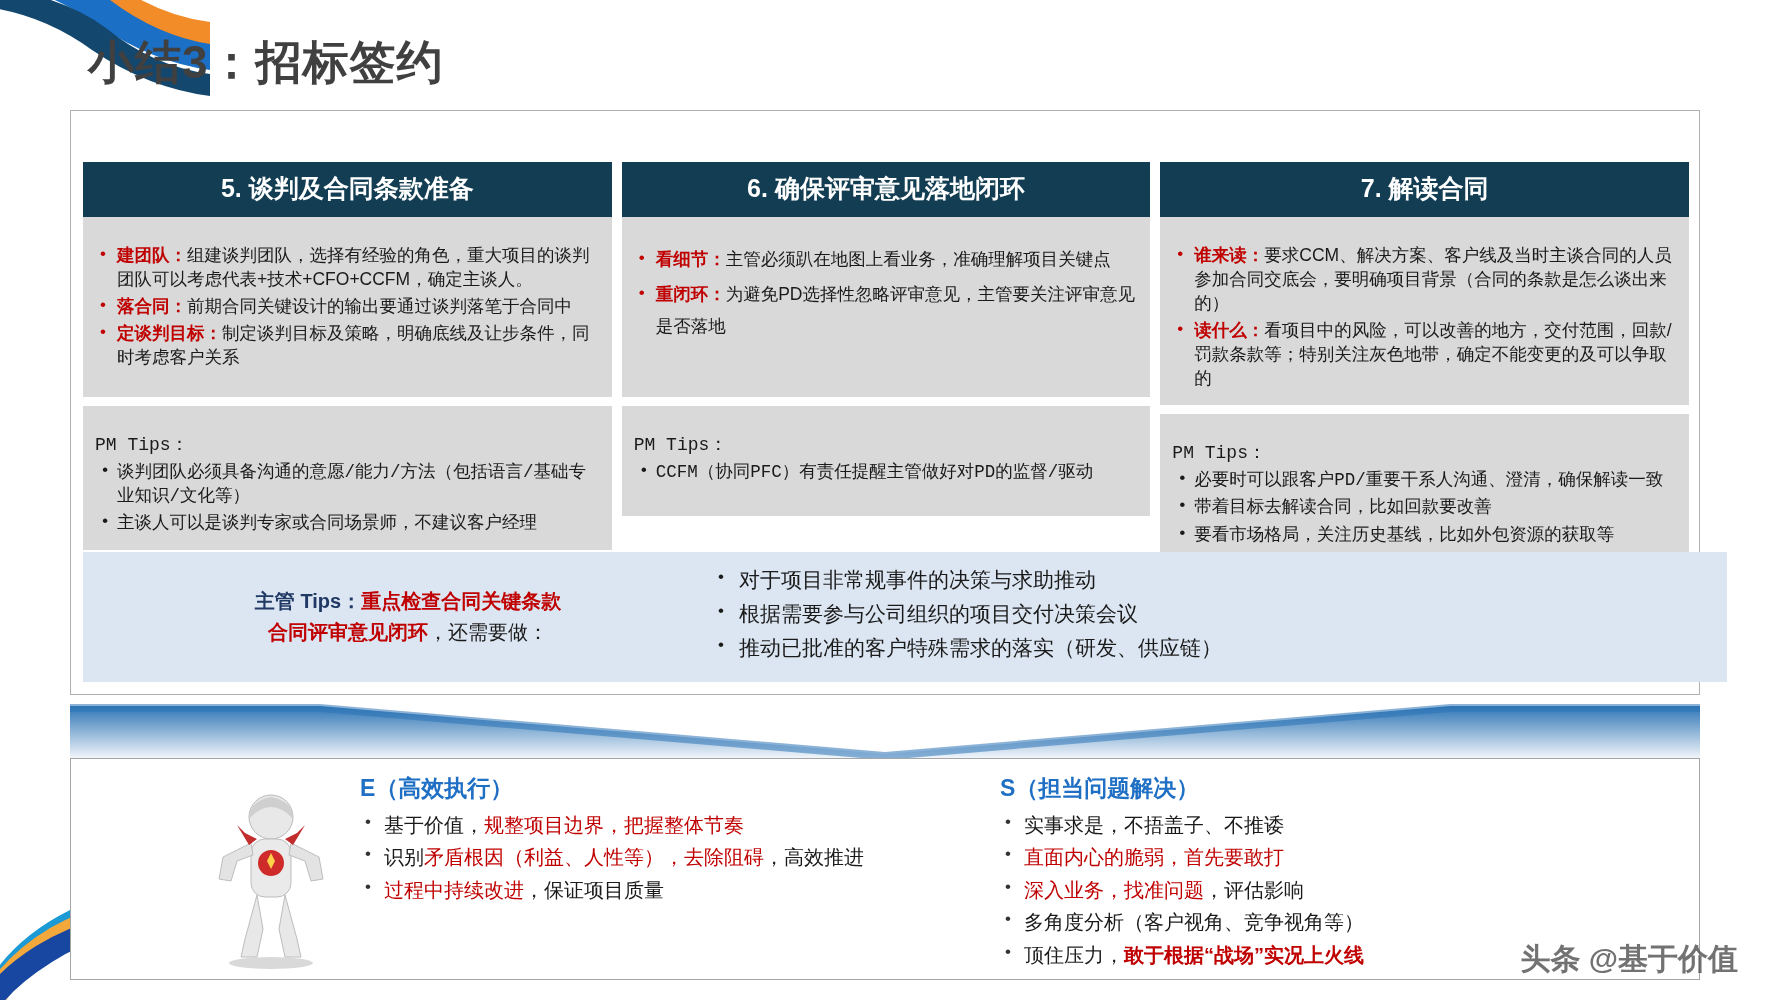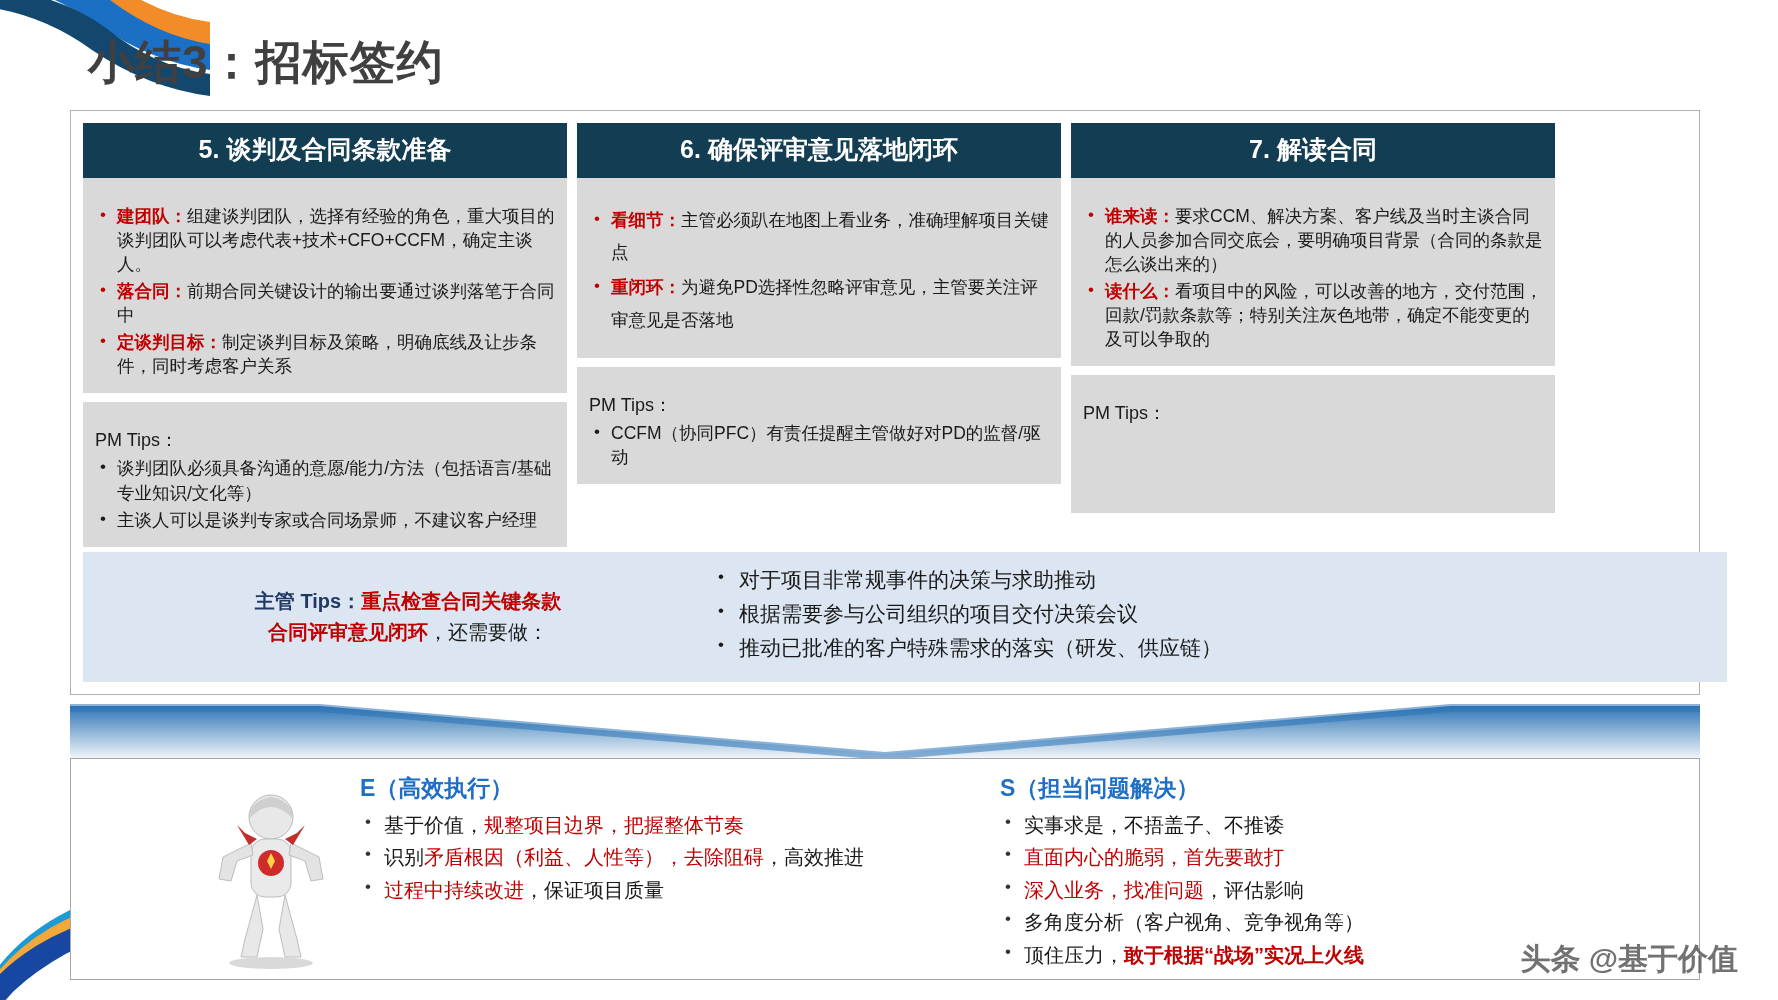--- a/index.html
+++ b/index.html
@@ -23,29 +23,29 @@
   }
 
   
   .main-frame {
     position: absolute; left: 70px; top: 110px;
     width: 1630px; height: 585px;
     border: 1px solid #b0b0b0; background: #ffffff;
   }
 
   .cols { position: absolute; left: 12px; top: 12px; width: 1606px; display: flex; gap: 10px; }
-  .col { width: 484px; }
+  .col { width: 529px; margin-top: 39px; }
   .col-head {
     background: #123D52; color: #ffffff;
     font-size: 25px; font-weight: bold; text-align: center;
     padding: 13px 6px 14px; line-height: 1.1;
   }
   .panel { background: #d9d9d9; padding: 26px 12px 12px; }
   .panel-body { min-height: 180px; }
-  .panel-tips { margin-top: 9px; min-height: 110px; }
+  .panel-tips { margin-top: 9px; min-height: 110px; font-family: Liberation Mono, monospace; }
 
   ul { list-style: none; }
   li { position: relative; padding-left: 22px; margin-bottom: 3px; font-size: 17.5px; line-height: 1.38; color: #1a1a1a; }
   li:before { content: "•"; position: absolute; left: 5px; top: -1px; font-size: 17px; }
   li.red-bullet:before { color: #c00000; }
   .k { color: #c00000; font-weight: bold; }
   .tips-label { font-size: 18px; color: #1a1a1a; margin-bottom: 4px; }
   li.loose { line-height: 1.85; }
 
   
@@ -152,20 +152,25 @@
       <div class="col">
         <div class="col-head">7. 解读合同</div>
         <div class="panel panel-body" style="min-height:152px">
           <ul>
             <li class="red-bullet"><span class="k">谁来读：</span><span>要求CCM、解决方案、客户线及当时主谈合同的人员参加合同交底会，要明确项目背景（合同的条款是怎么谈出来的）</span></li>
             <li class="red-bullet"><span class="k">读什么：</span><span>看项目中的风险，可以改善的地方，交付范围，回款/罚款条款等；特别关注灰色地带，确定不能变更的及可以争取的</span></li>
           </ul>
         </div>
         <div class="panel panel-tips" style="min-height:138px">
           <div class="tips-label">PM Tips：</div>
+          <ul>
+            <li>必要时可以跟客户PD/重要干系人沟通、澄清，确保解读一致</li>
+            <li>带着目标去解读合同，比如回款要改善</li>
+            <li>要看市场格局，关注历史基线，比如外包资源的获取等</li>
+          </ul>
         </div>
       </div>
     </div>
 
     <div class="mgr-bar">
       <div class="mgr-left">
         <span class="lbl">主管 Tips：</span><span class="hl">重点检查合同关键条款</span><br>
         <span class="hl">合同评审意见闭环</span><span>，还需要做：</span>
       </div>
       <div class="mgr-right">

